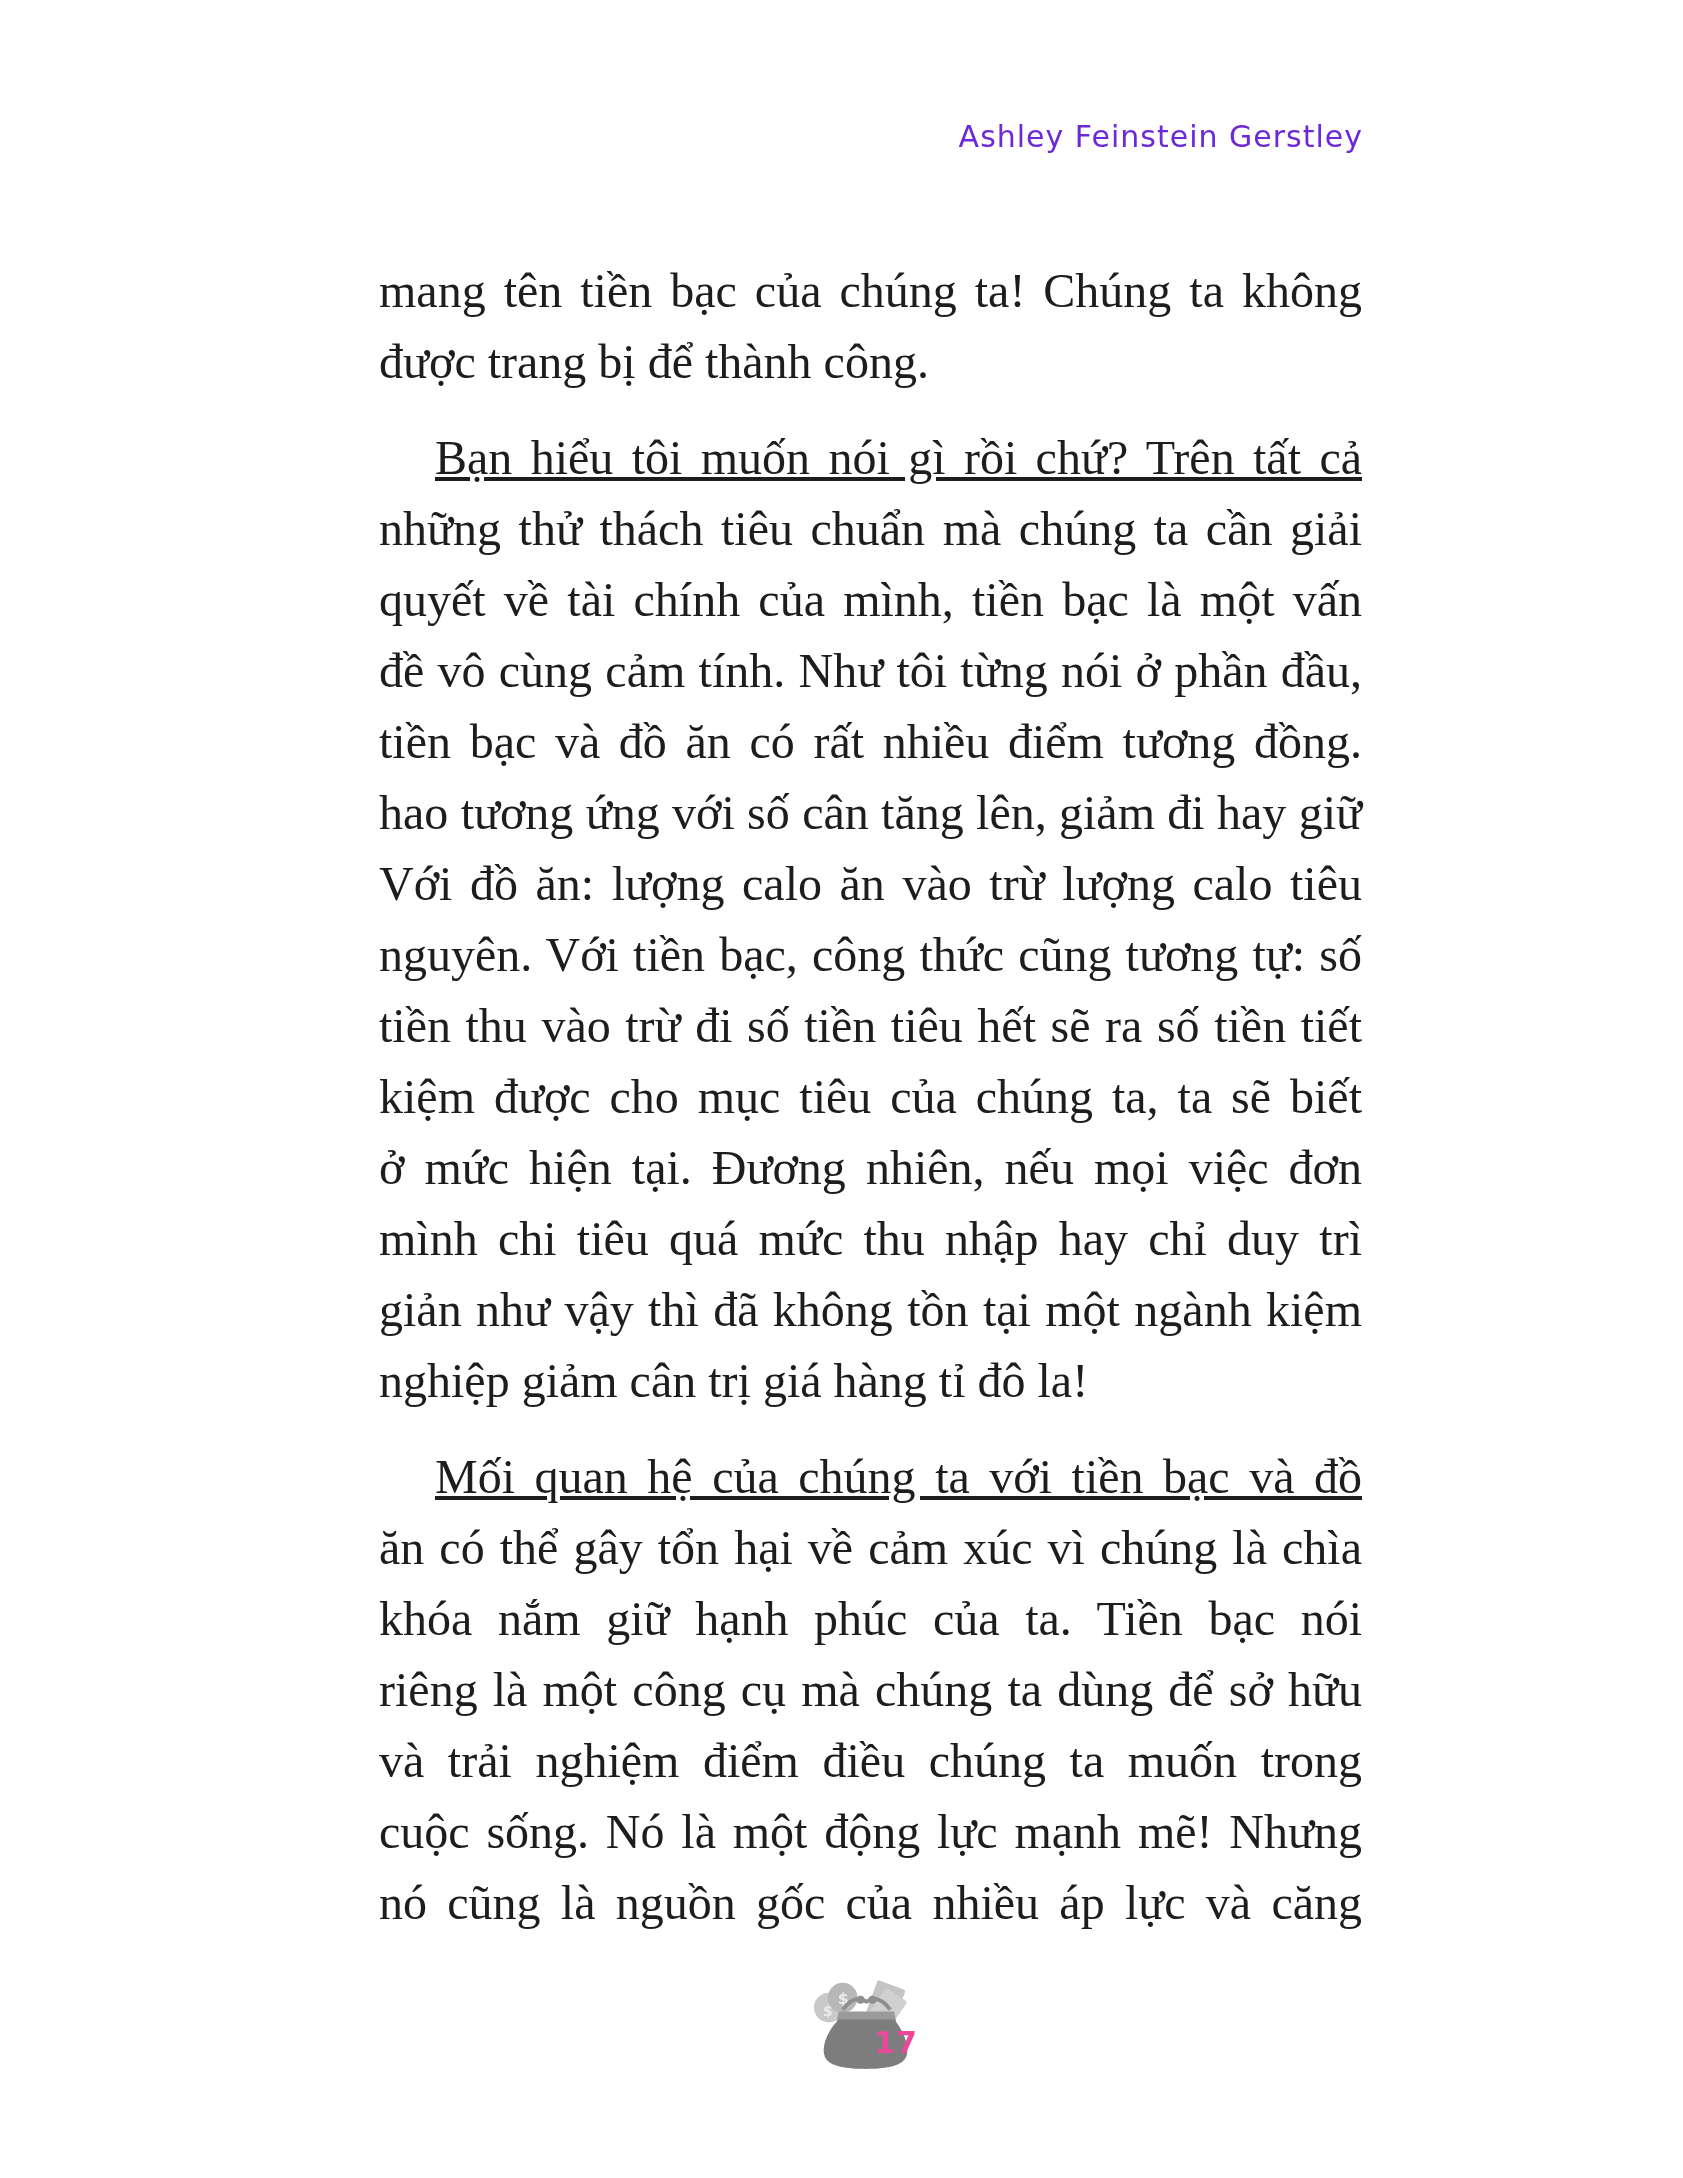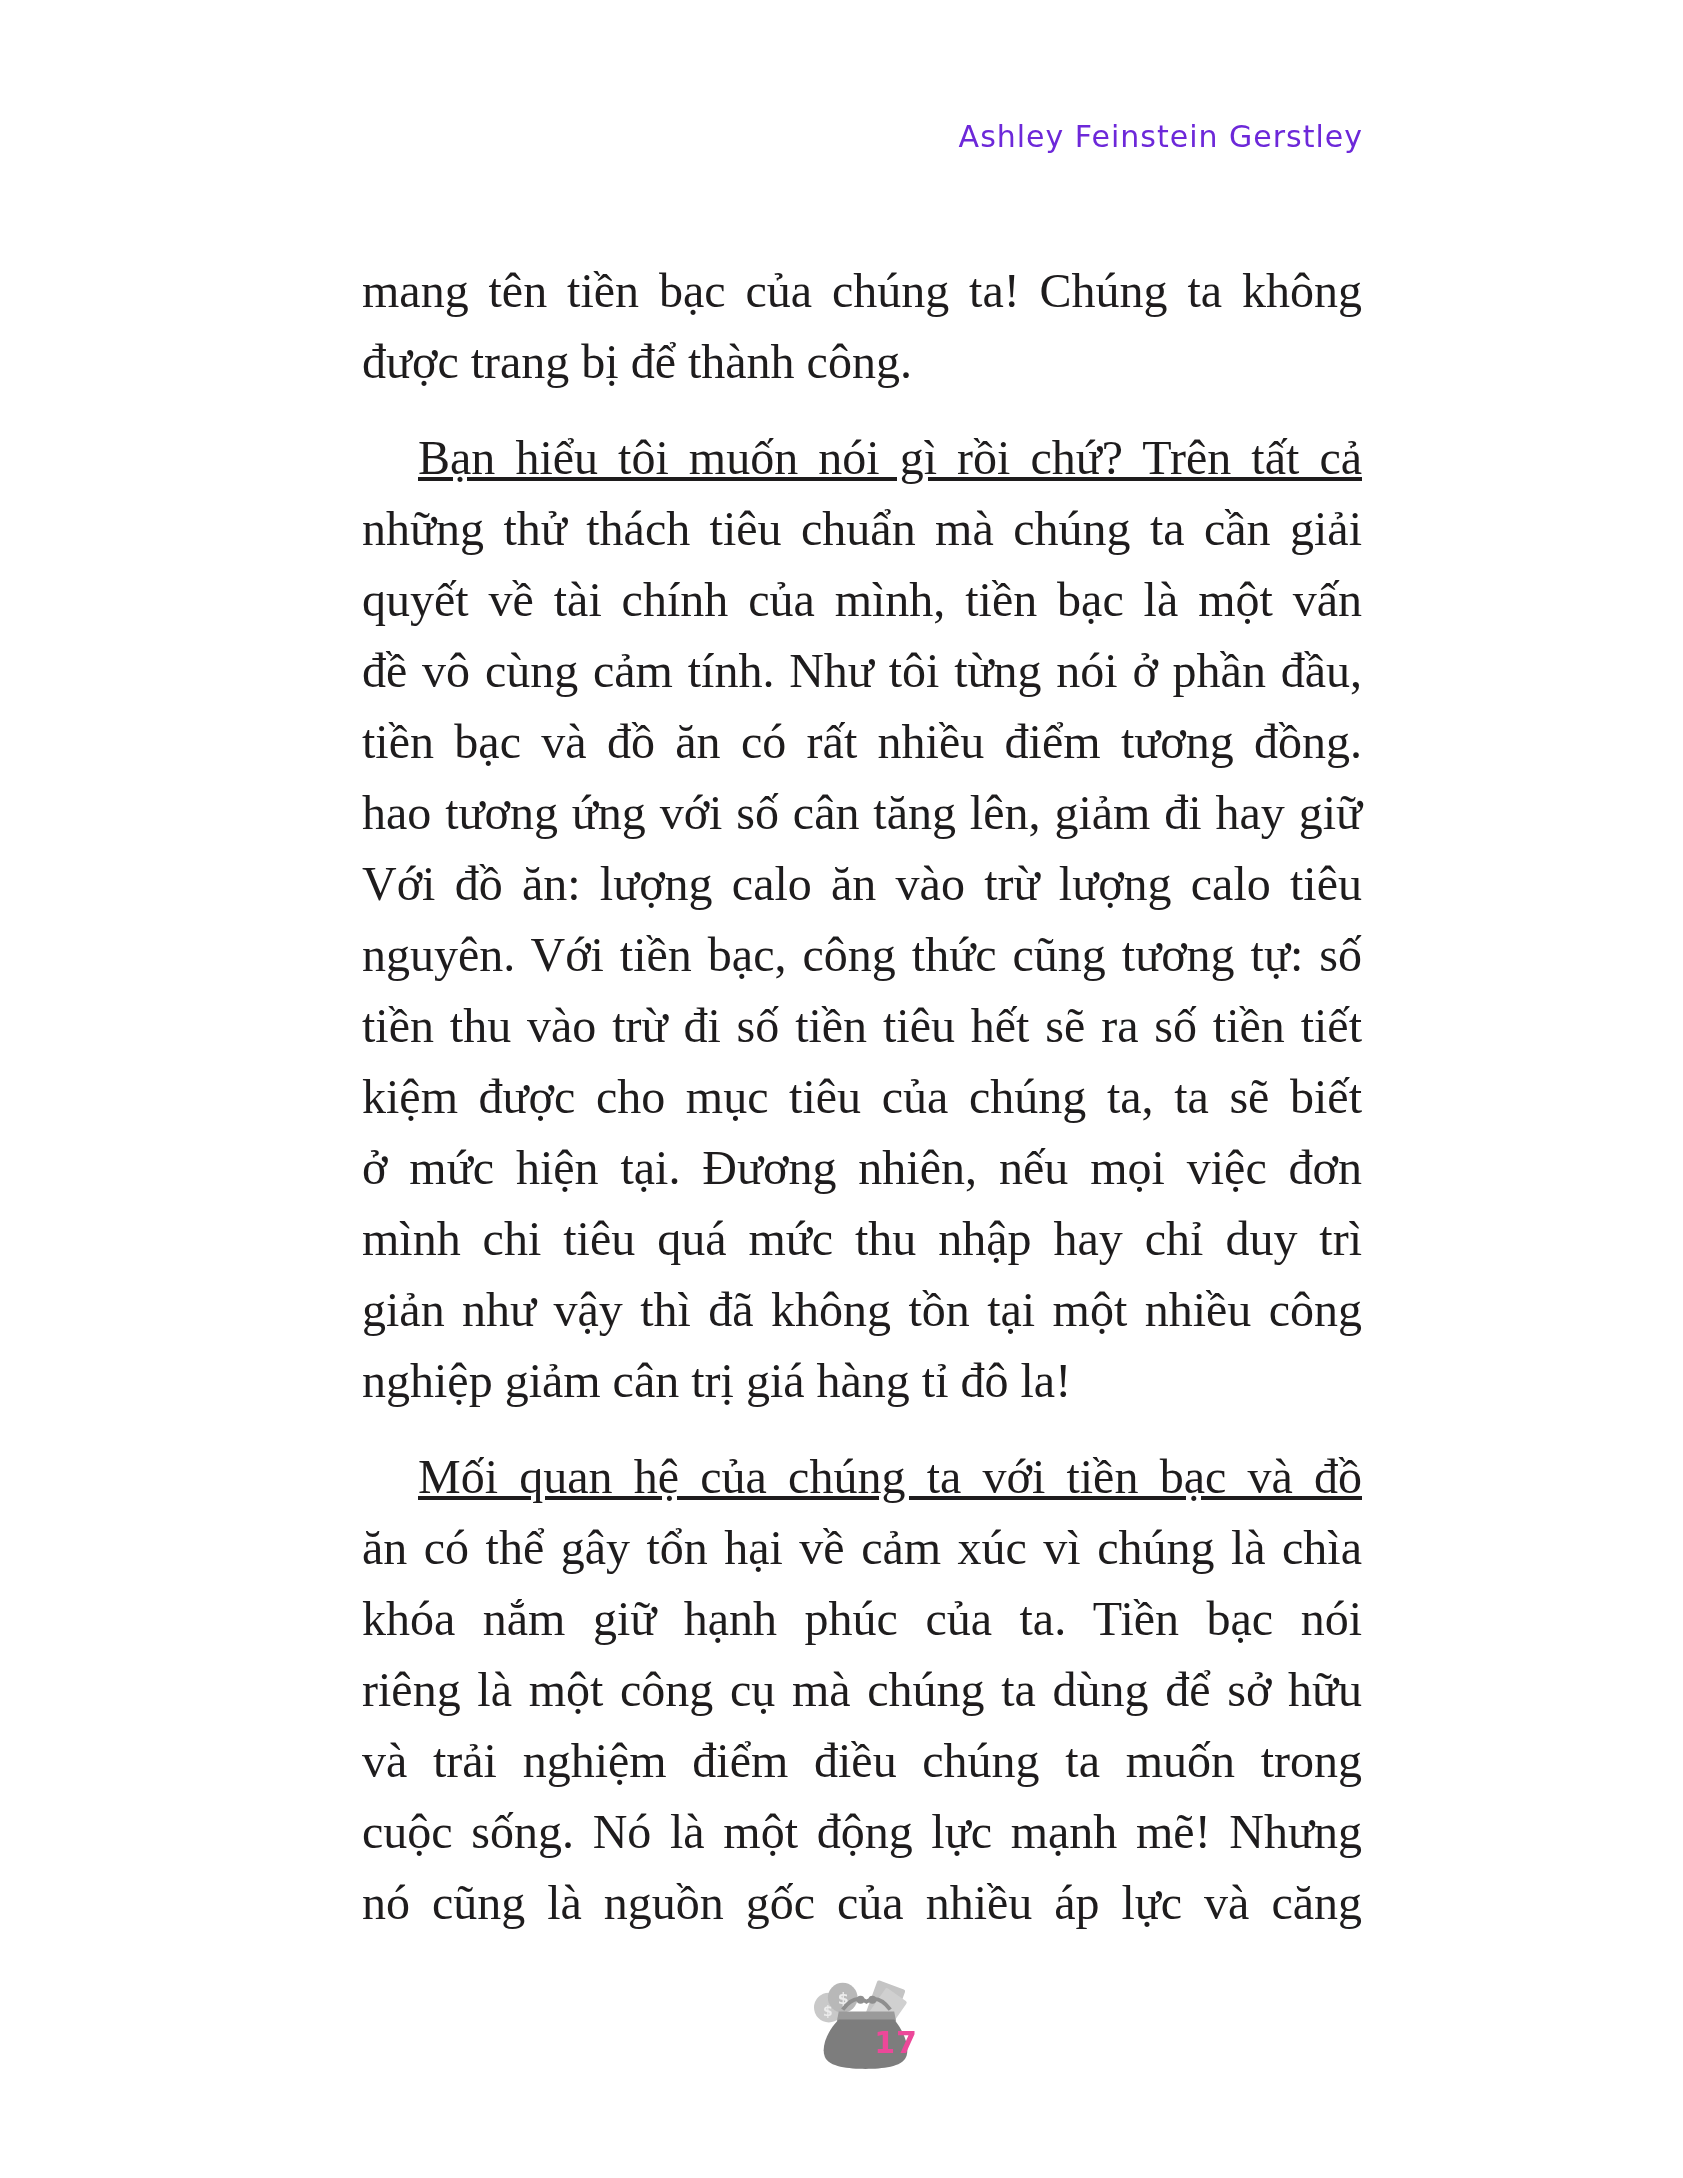--- a/index.html
+++ b/index.html
@@ -42,21 +42,21 @@
       height: 71px;
     }
     .line.last {
       text-align-last: left;
     }
     .line.indent {
       padding-left: 56px;
       text-decoration: underline;
     }
     .para {
-      margin: 0 0 25px 0;
+      margin: 0 0 25px 17px;
     }
     .folio {
       position: absolute;
       left: 809px;
       top: 1970px;
       width: 109px;
       height: 99px;
     }
     .folio svg {
       position: absolute;
@@ -92,21 +92,21 @@
     <span class="line">quyết về tài chính của mình, tiền bạc là một vấn</span>
     <span class="line">đề vô cùng cảm tính. Như tôi từng nói ở phần đầu,</span>
     <span class="line">tiền bạc và đồ ăn có rất nhiều điểm tương đồng.</span>
     <span class="line">hao tương ứng với số cân tăng lên, giảm đi hay giữ</span>
     <span class="line">Với đồ ăn: lượng calo ăn vào trừ lượng calo tiêu</span>
     <span class="line">nguyên. Với tiền bạc, công thức cũng tương tự: số</span>
     <span class="line">tiền thu vào trừ đi số tiền tiêu hết sẽ ra số tiền tiết</span>
     <span class="line">kiệm được cho mục tiêu của chúng ta, ta sẽ biết</span>
     <span class="line">ở mức hiện tại. Đương nhiên, nếu mọi việc đơn</span>
     <span class="line">mình chi tiêu quá mức thu nhập hay chỉ duy trì</span>
-    <span class="line">giản như vậy thì đã không tồn tại một nhiều công</span>
+    <span class="line">giản như vậy thì đã không tồn tại một ngành kiệm</span>
     <span class="line last">nghiệp giảm cân trị giá hàng tỉ đô la!</span>
   </div>
   <div class="para">
     <span class="line indent">Mối quan hệ của chúng ta với tiền bạc và đồ</span>
     <span class="line">ăn có thể gây tổn hại về cảm xúc vì chúng là chìa</span>
     <span class="line">khóa nắm giữ hạnh phúc của ta. Tiền bạc nói</span>
     <span class="line">riêng là một công cụ mà chúng ta dùng để sở hữu</span>
     <span class="line">và trải nghiệm điểm điều chúng ta muốn trong</span>
     <span class="line">cuộc sống. Nó là một động lực mạnh mẽ! Nhưng</span>
     <span class="line">nó cũng là nguồn gốc của nhiều áp lực và căng</span>

